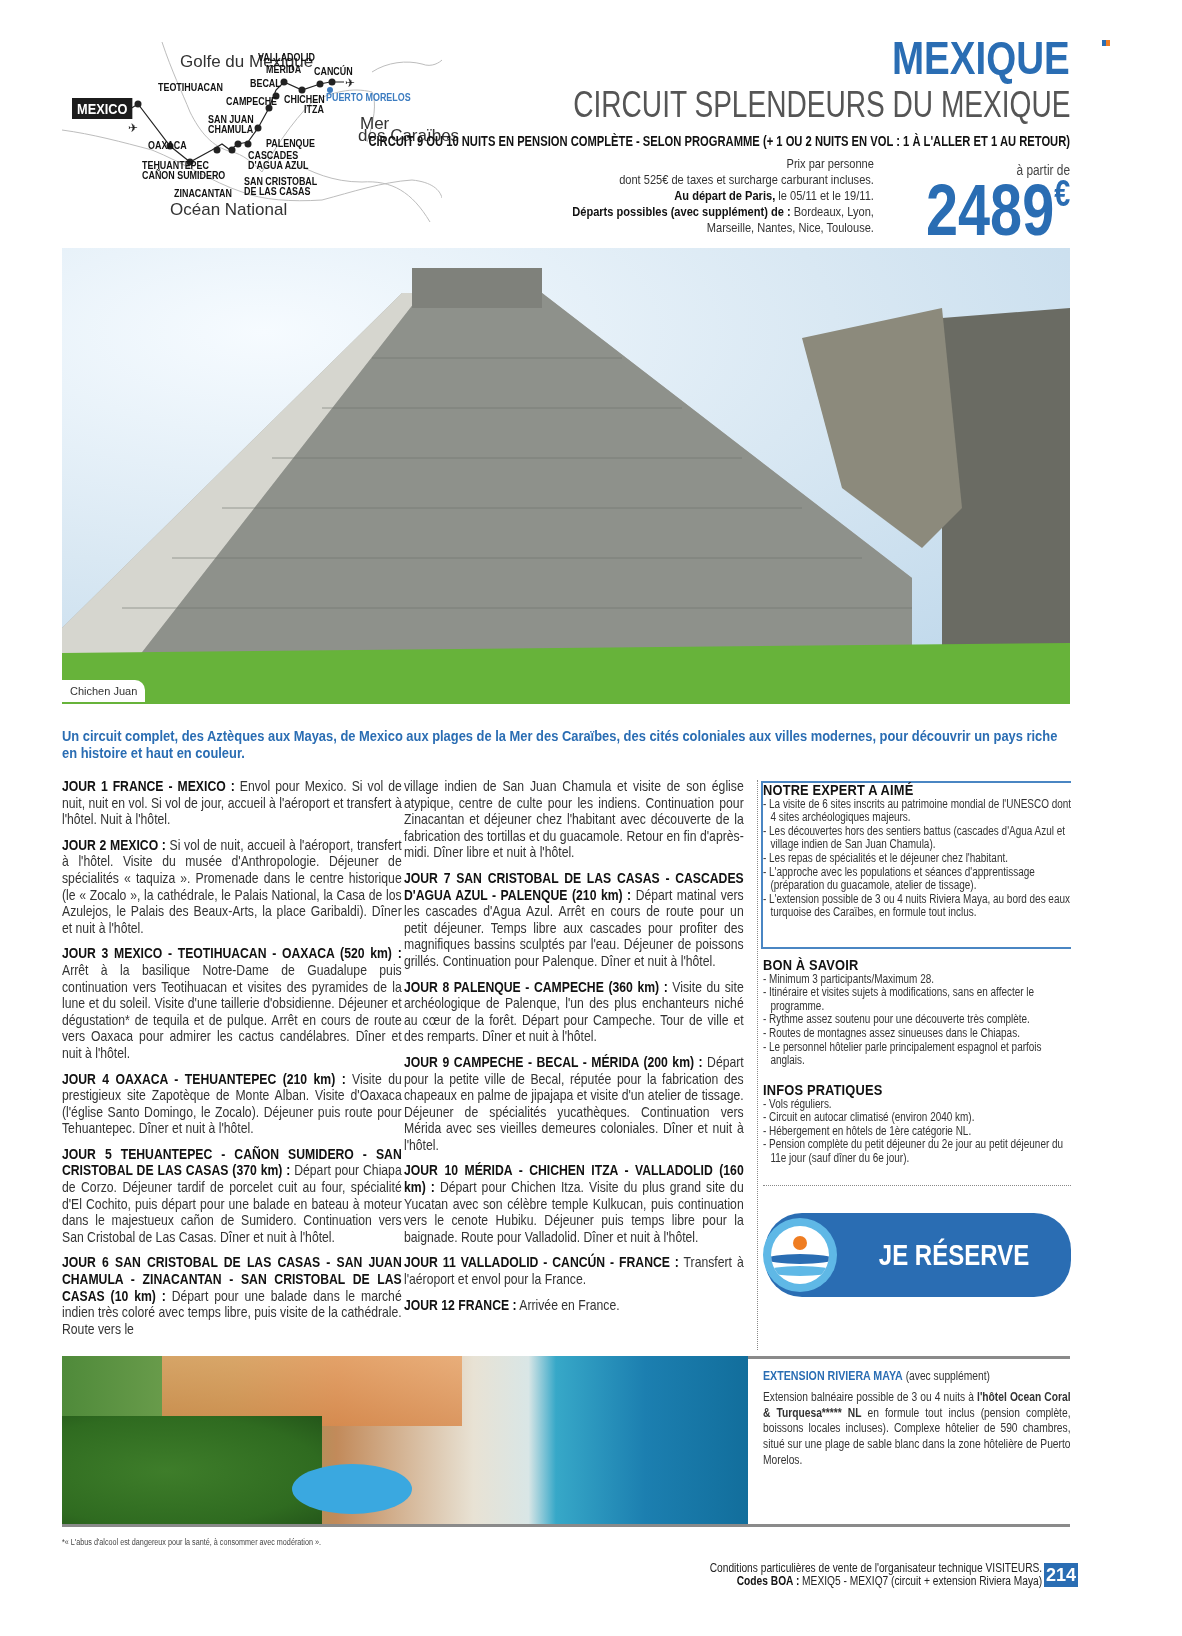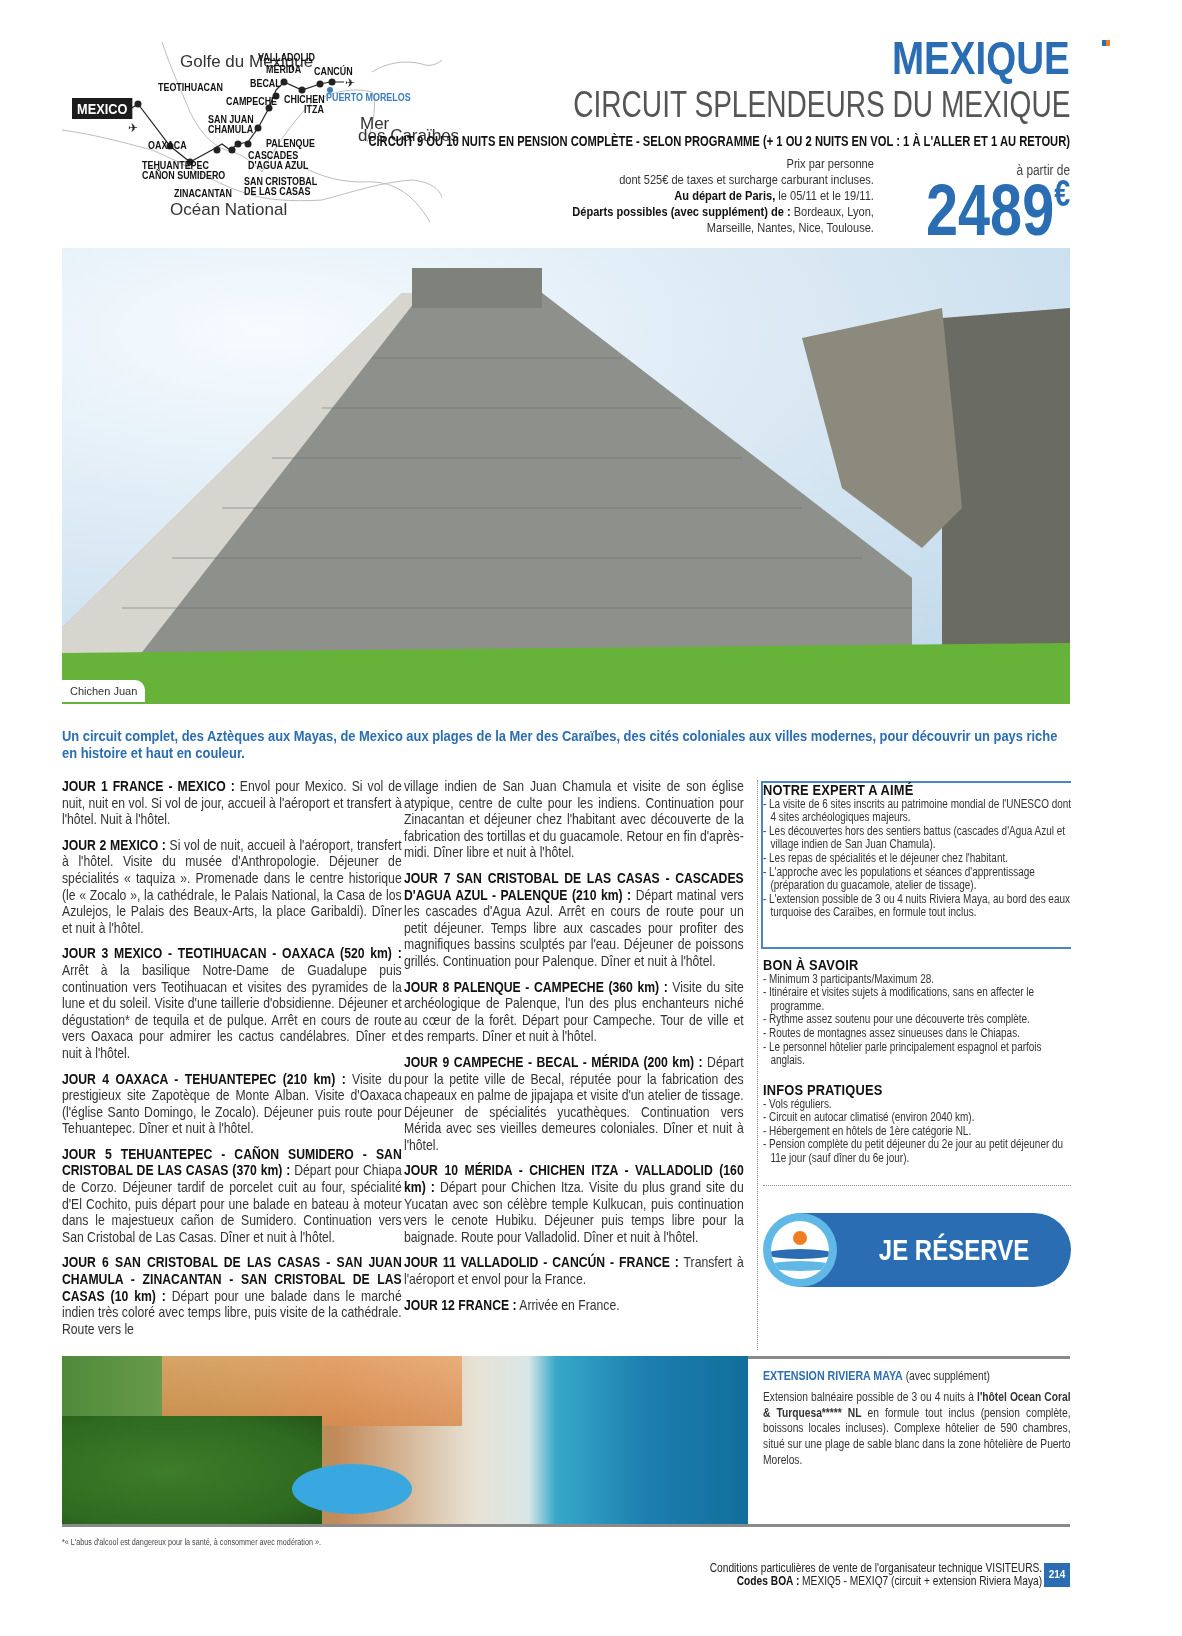--- a/index.html
+++ b/index.html
@@ -45,21 +45,21 @@
   .box-expert { position: absolute; left: 761px; top: 781px; width: 310px; height: 168px; border: 2px solid #4a86c3; border-right: none; border-bottom-width: 2px; padding: 4px 0 0 4px; }
   .side { position: absolute; font-size: 12px; line-height: 13.6px; color: #333; transform: scaleX(0.83); transform-origin: left top; }
   .side h3 { font-size: 15.5px; font-weight: bold; color: #111; margin-bottom: 1px; letter-spacing: 0.2px; }
   .side .li { padding-left: 9px; text-indent: -9px; }
   .expert-text { left: 763px; top: 783px; width: 375px; }
   .savoir-text { left: 763px; top: 958px; width: 375px; }
   .infos-text { left: 763px; top: 1083px; width: 375px; }
   .divider-h { position: absolute; left: 763px; top: 1185px; width: 308px; border-top: 1px dotted #888; }
 
   
-  .reserve { position: absolute; left: 765px; top: 1213px; width: 306px; height: 74px; background: #2a6db3; border-radius: 37px; display: flex; align-items: center; cursor: pointer; }
+  .reserve { position: absolute; left: 765px; top: 1213px; width: 306px; height: 84px; background: #2a6db3; border-radius: 37px; display: flex; align-items: center; cursor: pointer; }
   .reserve .logo { width: 74px; height: 74px; border-radius: 50%; background: #5fb8e6; display: flex; align-items: center; justify-content: center; margin-left: -2px; }
   .reserve .logo-inner { width: 58px; height: 58px; border-radius: 50%; background: #fff; position: relative; overflow: hidden; }
   .reserve .sun { position: absolute; left: 22px; top: 10px; width: 14px; height: 14px; border-radius: 50%; background: #ef7d22; }
   .reserve .wave1 { position: absolute; left: -4px; top: 28px; width: 66px; height: 10px; border-radius: 50%; background: #2a6db3; }
   .reserve .wave2 { position: absolute; left: -4px; top: 40px; width: 66px; height: 10px; border-radius: 50%; background: #5fb8e6; }
   .reserve .label { flex: 1; text-align: center; color: #fff; font-weight: bold; font-size: 30px; transform: scaleX(0.8); }
 
   
   .bottom-img { position: absolute; left: 62px; top: 1356px; width: 686px; height: 168px; overflow: hidden; background: linear-gradient(90deg, #4f8a3a 0%, #7aa756 25%, #c28a5a 40%, #e8e2d4 60%, #d9e6e6 68%, #37a8c8 72%, #1c7fb0 85%, #126e9c 100%); }
   .bottom-img .pool { position: absolute; left: 230px; top: 108px; width: 120px; height: 50px; border-radius: 50%; background: #3aa8e0; }
@@ -68,21 +68,21 @@
   .bottom-line { position: absolute; left: 62px; top: 1524px; width: 1008px; border-top: 3px solid #8a8a8a; }
   .ext-top-line { position: absolute; left: 748px; top: 1356px; width: 322px; border-top: 3px solid #8a8a8a; }
   .ext-text { position: absolute; left: 763px; top: 1368px; width: 375px; font-size: 12.5px; line-height: 15.8px; color: #333; text-align: justify; transform: scaleX(0.82); transform-origin: left top; }
   .ext-text h4 { font-size: 13px; color: #2a6db3; font-weight: bold; display: inline; }
   .ext-text .sup-note { font-weight: normal; color: #333; }
   .ext-text p { margin-top: 5px; }
 
   .footnote { position: absolute; left: 62px; top: 1537px; font-size: 8.5px; color: #444; transform: scaleX(0.85); transform-origin: left top; white-space: nowrap; }
   .footer-cond { position: absolute; right: 140px; top: 1562px; text-align: right; font-size: 12px; line-height: 13px; color: #222; transform: scaleX(0.85); transform-origin: right top; white-space: nowrap; }
   .footer-cond b { color: #111; }
-  .page-num { position: absolute; left: 1044px; top: 1563px; width: 26px; height: 24px; background: #2a6db3; color: #fff; font-weight: bold; font-size: 10px; text-align: center; line-height: 24px; }
+  .page-num { position: absolute; left: 1044px; top: 1563px; width: 34px; height: 24px; background: #2a6db3; color: #fff; font-weight: bold; font-size: 18px; text-align: center; line-height: 24px; }
   .corner-mark { position: absolute; left: 1102px; top: 32px; width: 8px; height: 6px; }
   .corner-mark span { display: inline-block; width: 4px; height: 6px; }
 </style>
 </head>
 <body>
 
 <div class="map">
   <svg width="380" height="200" viewBox="0 0 380 200">
     <g fill="none" stroke="#bdbdbd" stroke-width="1">
       <path d="M100 10 C110 40 120 60 128 80 C138 100 150 115 170 120 C180 122 190 130 200 140 C210 120 230 90 250 70 C270 60 290 55 310 60 C315 70 312 90 305 110"></path>

